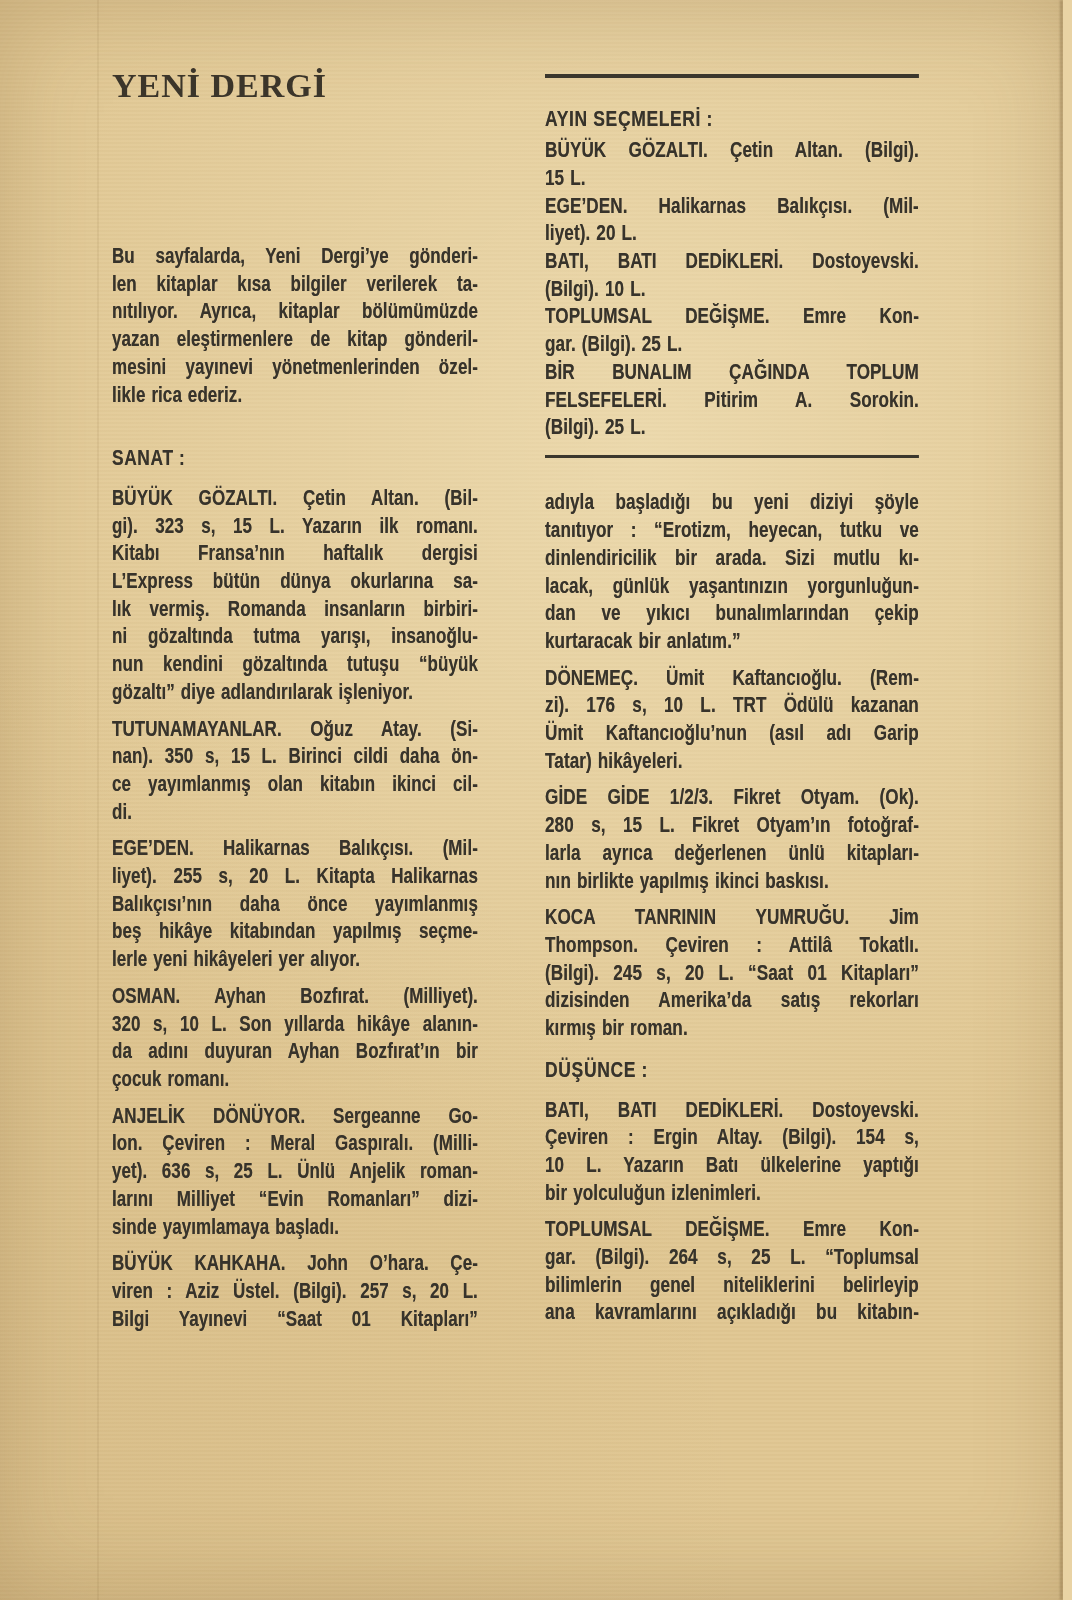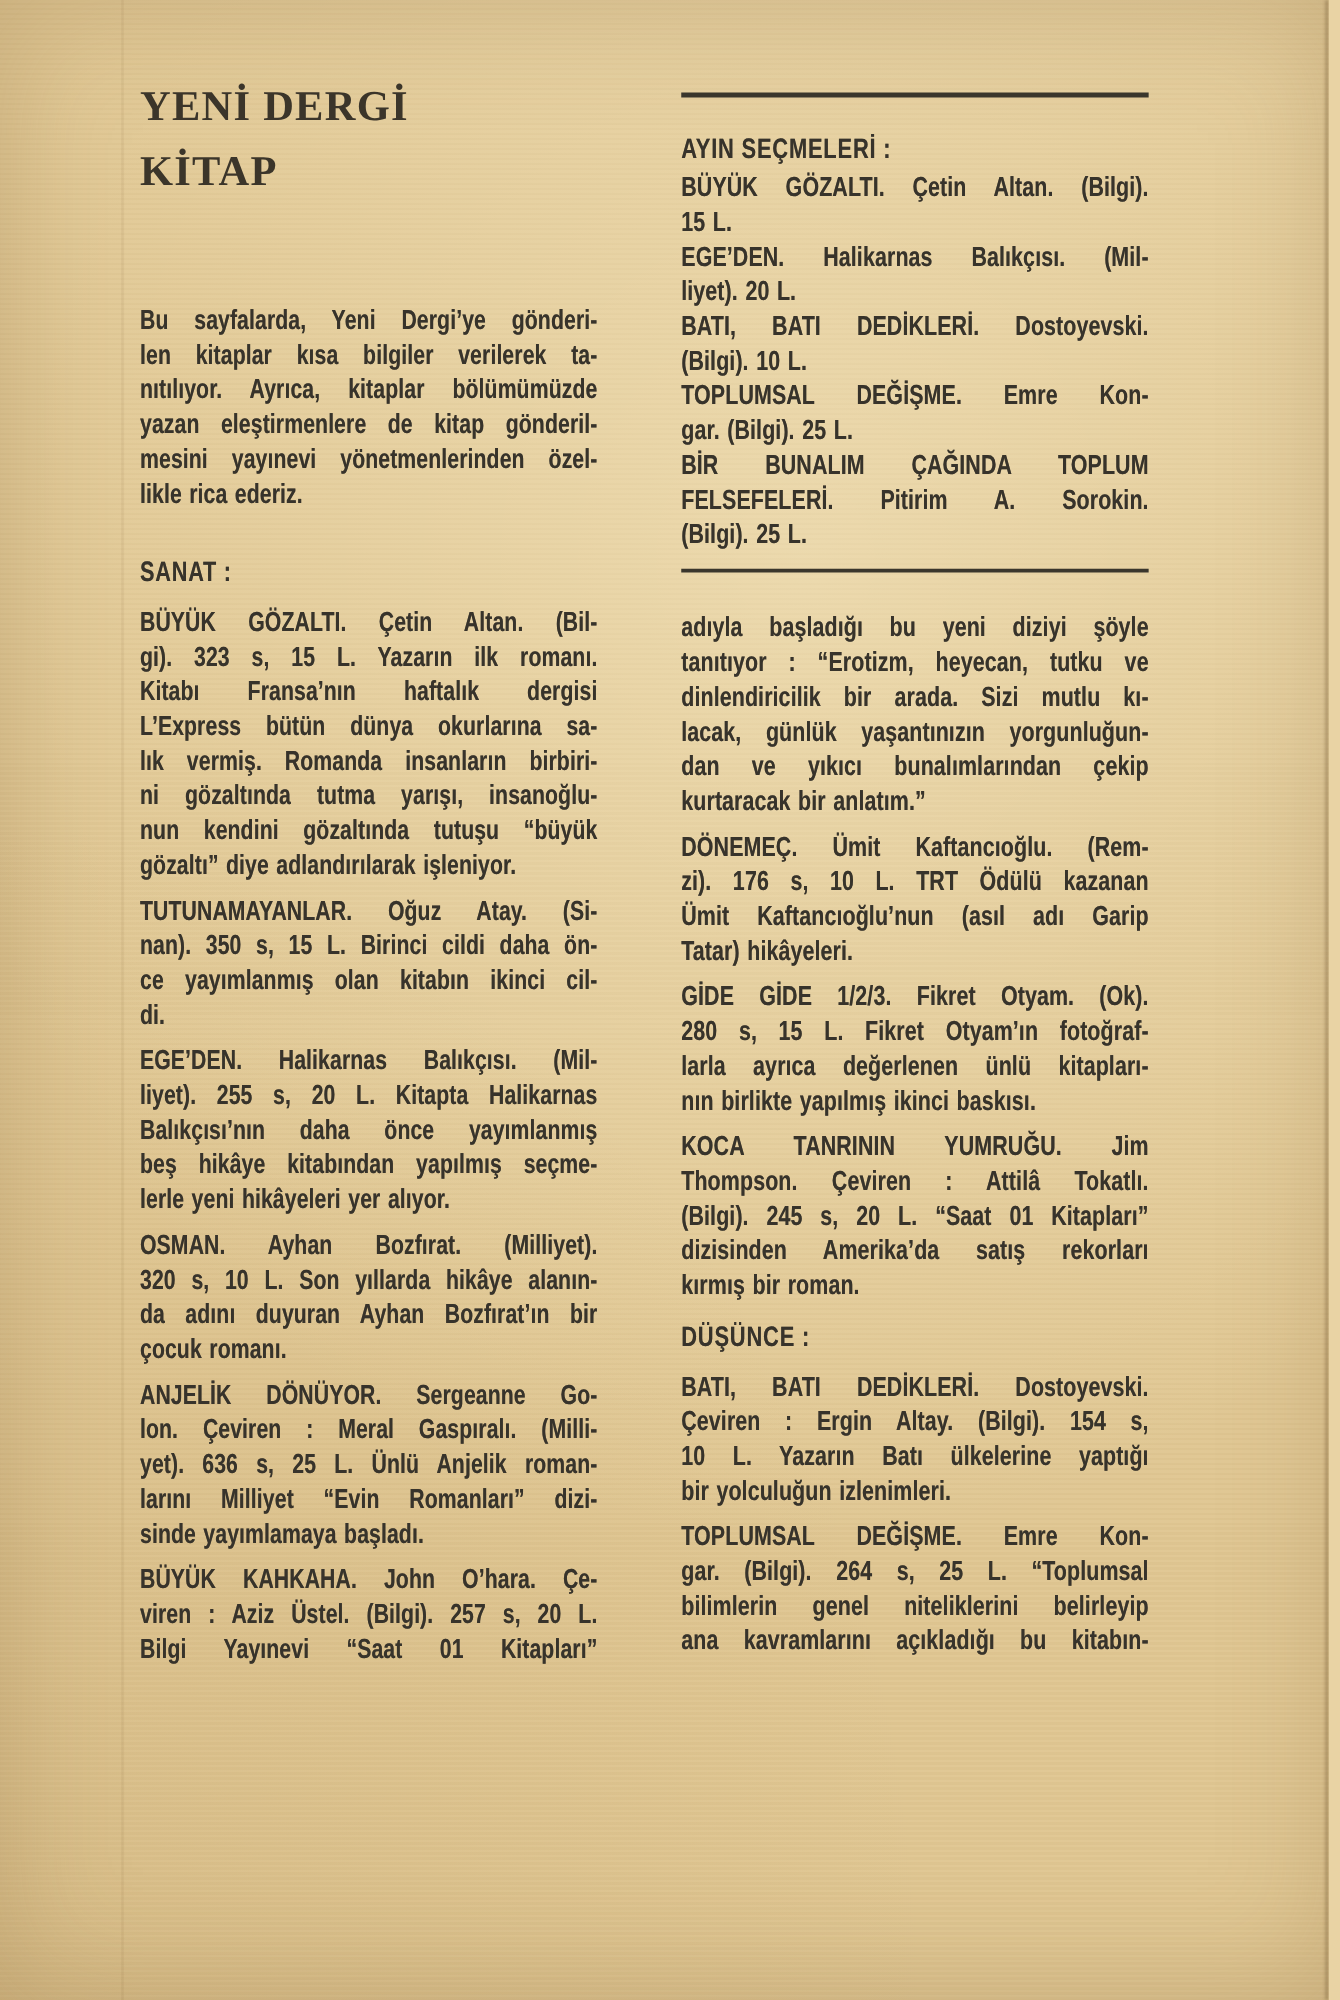--- a/index.html
+++ b/index.html
@@ -49,21 +49,20 @@
 
   .rule { height:3.5px; background:#3a362c; margin-top:14px; }
   .rule + .para { margin-top:30px; }
 </style>
 </head>
 <body>
 
 <div class="page">
   <div id="masthead">
       <div class="title-line">YENİ DERGİ</div>
-      <div class="title-line">KİTAP</div>
     </div>
   <div id="left-text">
       <div class="para">
         <div class="line">Bu sayfalarda, Yeni Dergi’ye gönderi-</div>
         <div class="line">len kitaplar kısa bilgiler verilerek ta-</div>
         <div class="line">nıtılıyor. Ayrıca, kitaplar bölümümüzde</div>
         <div class="line">yazan eleştirmenlere de kitap gönderil-</div>
         <div class="line">mesini yayınevi yönetmenlerinden özel-</div>
         <div class="line end">likle rica ederiz.</div>
       </div>

